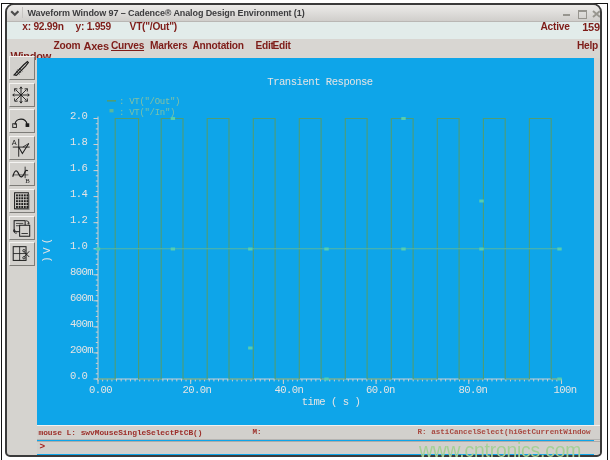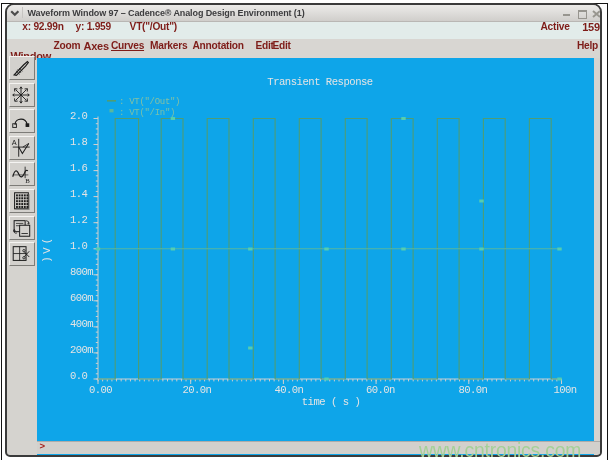--- a/index.html
+++ b/index.html
@@ -166,18 +166,23 @@
 <text x="160.0" y="335" fill="#e4e4e4" font-size="10.6" font-family="Liberation Mono, monospace" text-anchor="middle" letter-spacing="-0.6">20.0n</text>
 <text x="252.0" y="335" fill="#e4e4e4" font-size="10.6" font-family="Liberation Mono, monospace" text-anchor="middle" letter-spacing="-0.6">40.0n</text>
 <text x="343.5" y="335" fill="#e4e4e4" font-size="10.6" font-family="Liberation Mono, monospace" text-anchor="middle" letter-spacing="-0.6">60.0n</text>
 <text x="436.0" y="335" fill="#e4e4e4" font-size="10.6" font-family="Liberation Mono, monospace" text-anchor="middle" letter-spacing="-0.6">80.0n</text>
 <text x="528.0" y="335" fill="#e4e4e4" font-size="10.6" font-family="Liberation Mono, monospace" text-anchor="middle" letter-spacing="-0.6">100n</text>
 <text x="294" y="346.5" fill="#e4e4e4" font-size="10.6" font-family="Liberation Mono, monospace" text-anchor="middle" letter-spacing="-0.5">time ( s )</text>
 </svg>
     </div>
   </div>
 
+  <div class="abs" style="left:29.5px;top:420px;width:563px;height:13px;background:#d2d0cc;border-top:1px solid #f2f1ef;border-bottom:1px solid #b5b3b0;">
+    <div class="abs" style="left:2px;top:2px;font-size:7.9px;font-weight:bold;font-family:'Liberation Mono',monospace;color:#9c2d28;letter-spacing:-0.05px;">mouse L: swvMouseSingleSelectPtCB()</div>
+    <div class="abs" style="left:216px;top:2px;font-size:7.6px;font-weight:bold;font-family:'Liberation Mono',monospace;color:#9c2d28;">M:</div>
+    <div class="abs" style="left:381px;top:2px;font-size:7.6px;font-weight:bold;font-family:'Liberation Mono',monospace;color:#a84a42;">R: astiCancelSelect(hiGetCurrentWindow</div>
+  </div>
 
   <div class="abs" style="left:29.5px;top:435.5px;width:563px;height:12.5px;background:#d2d0cc;border-top:1px solid #aeaca9;">
     <div class="abs" style="left:3px;top:-1.5px;font-size:9.5px;font-weight:bold;color:#a6201a;">&gt;</div>
   </div>
 </div>
 
 <div class="abs" style="left:418.5px;top:437.5px;font-size:21px;color:#a5d097;letter-spacing:-0.2px;transform:scaleX(0.92);transform-origin:left top;">www.cntronics.com</div>
 </body></html>

